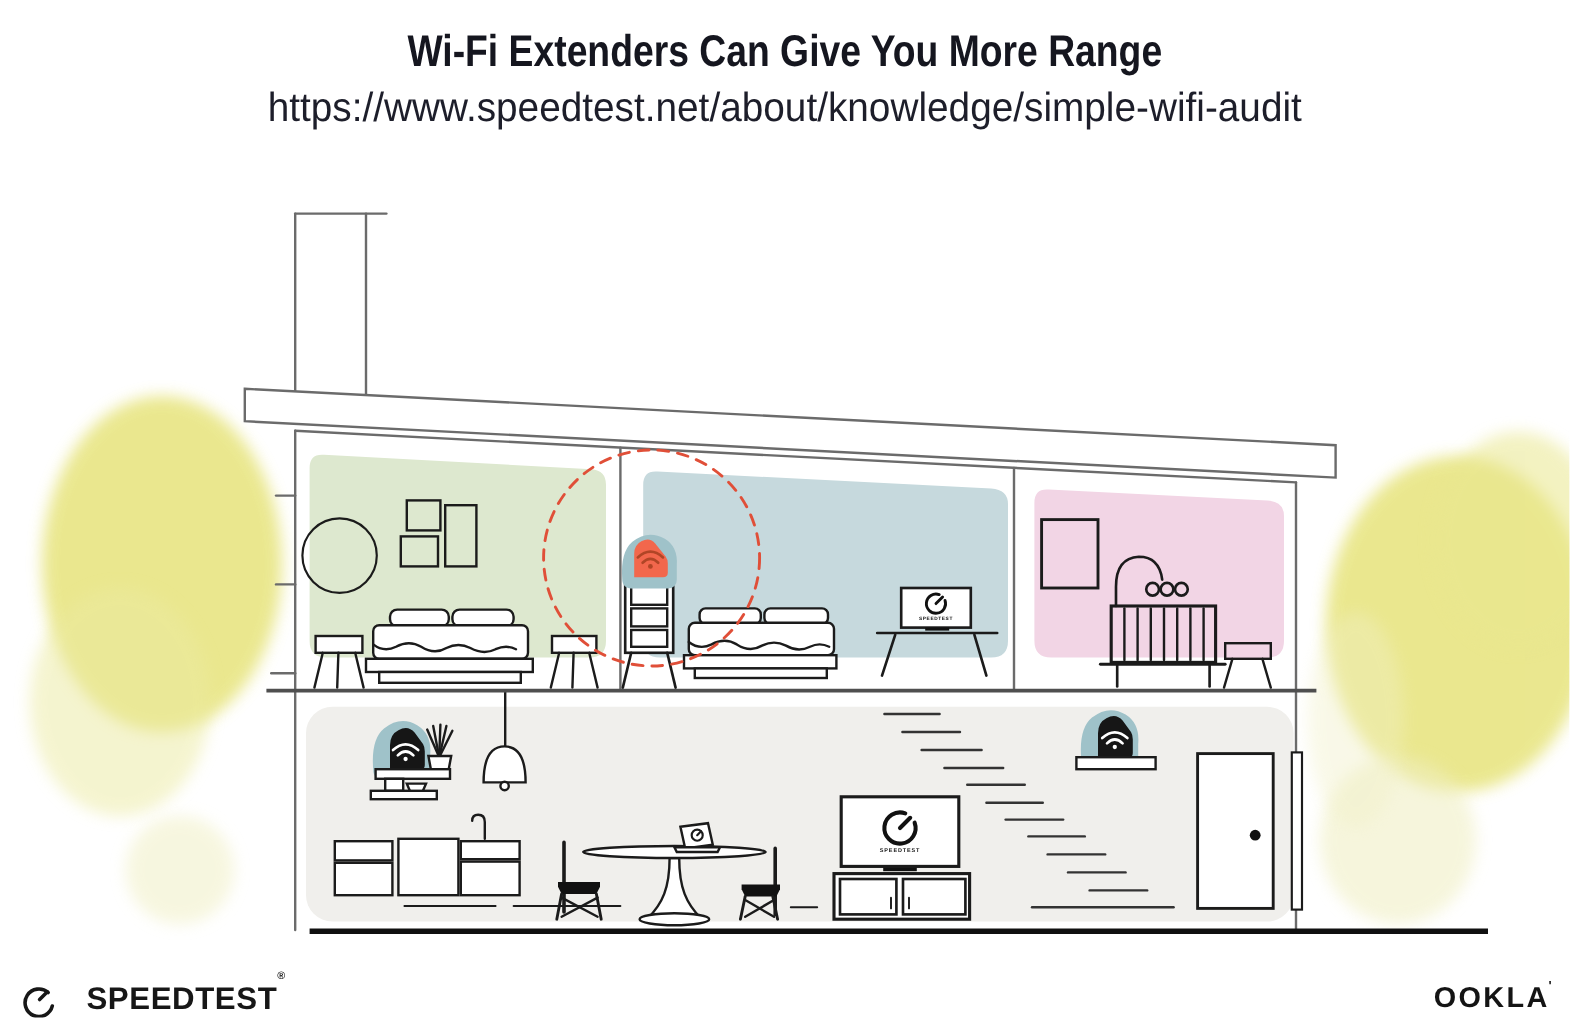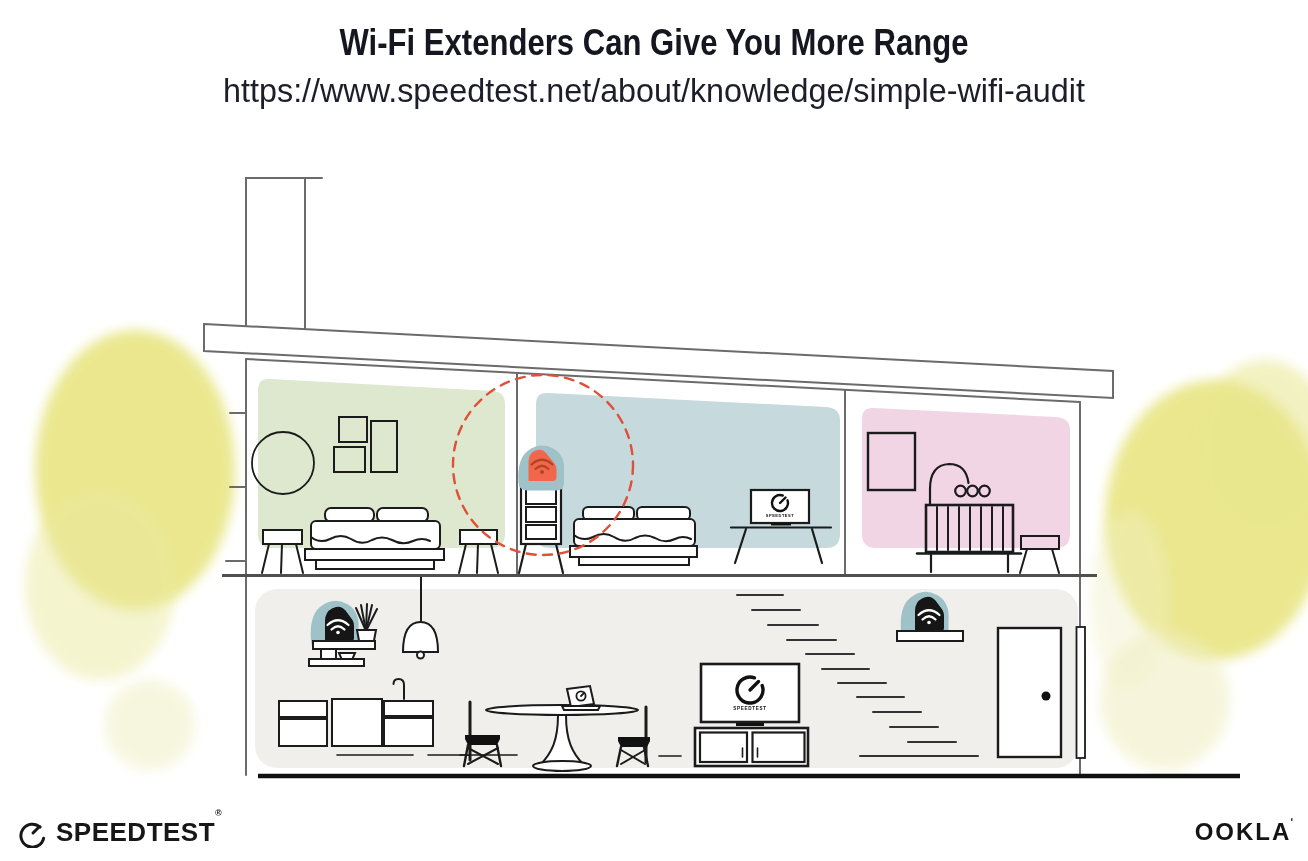--- a/index.html
+++ b/index.html
@@ -15,21 +15,21 @@
     color:#15161f;white-space:nowrap;
   }
   .hdr-url{
     position:absolute;top:71px;left:0;width:1308px;text-align:center;
     font-size:34px;font-weight:400;letter-spacing:0px;
     transform:scaleX(.95);transform-origin:center;
     color:#1d1e2a;white-space:nowrap;
   }
   svg.scene{position:absolute;left:0;top:0;}
   .footer-left{
-    position:absolute;left:18px;bottom:13px;display:flex;align-items:center;gap:8px;
+    position:absolute;left:18px;bottom:13px;display:flex;align-items:center;gap:24px;
   }
   .st-text{font-size:26px;font-weight:700;letter-spacing:.5px;color:#171717;white-space:nowrap;}
   .st-reg{font-size:9px;vertical-align:top;position:relative;top:-9px;color:#171717;}
   .footer-right{
     position:absolute;right:12px;bottom:15px;display:flex;align-items:flex-start;
     font-size:24px;font-weight:700;letter-spacing:2px;color:#141414;white-space:nowrap;
   }
   .ookla-mark{font-size:11px;position:relative;top:-2px;left:-1px;}
 </style>
 </head>

